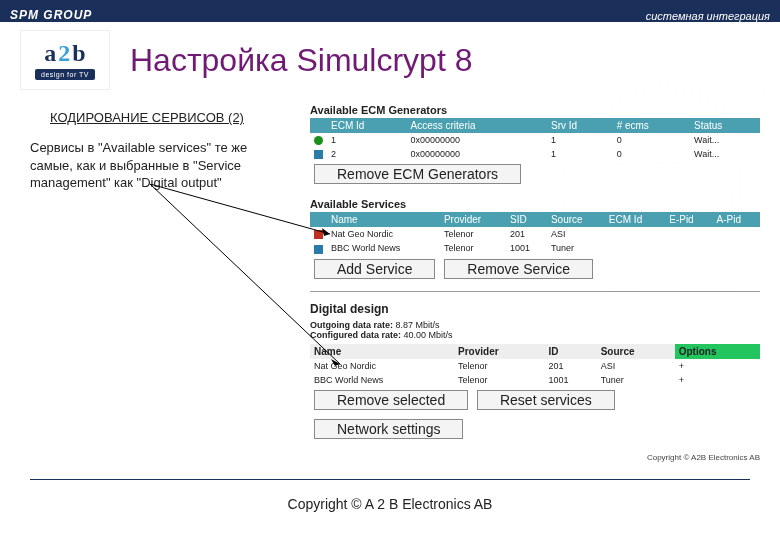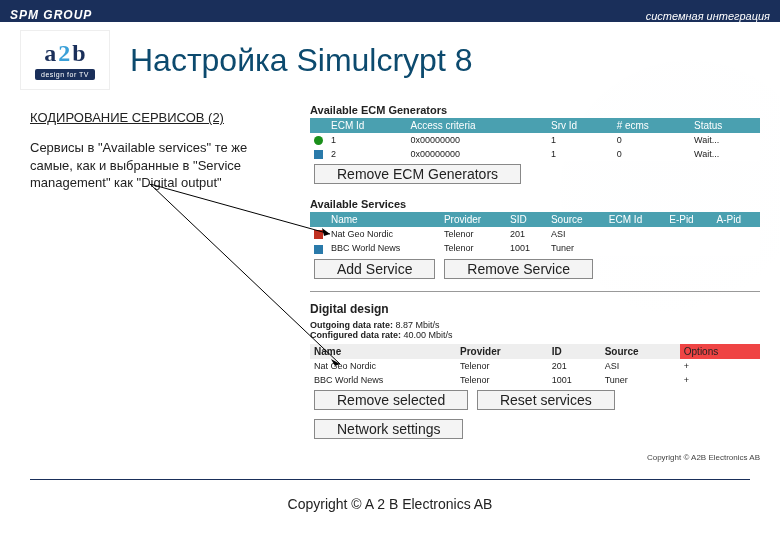--- a/index.html
+++ b/index.html
@@ -4,24 +4,24 @@
 <style>
   * { box-sizing: border-box; margin: 0; padding: 0; }
   body { width: 780px; height: 540px; font-family: Arial, sans-serif; background: #fff; position: relative; overflow: hidden; }
   .topbar { width: 100%; height: 22px; background: #1a2f5a; display: flex; justify-content: space-between; align-items: flex-end; padding: 0 10px; color: #fff; font-size: 11px; font-style: italic; }
   .topbar .left { font-weight: bold; font-style: italic; font-size: 12px; letter-spacing: 1px; }
   .header-row { display: flex; align-items: center; padding: 8px 20px 4px 20px; }
   .logo { width: 90px; height: 60px; background: #fff; border: 1px solid #eee; display: flex; flex-direction: column; align-items: center; justify-content: center; margin-right: 20px; }
   .logo .a2b { font-family: Georgia, serif; font-size: 24px; font-weight: bold; color: #1a2f5a; display:flex; align-items:center; gap:2px;}
   .logo .a2b .two { color: #3aa0d8; }
   .logo .tag { background: #1a2f5a; color: #fff; font-size: 7px; padding: 2px 6px; border-radius: 2px; margin-top: 2px; letter-spacing: 0.5px;}
-  .title { font-family: Verdana, Arial, sans-serif; font-size: 32px; color: #0c4a6e; }
+  .title { font-family: Verdana, Arial, sans-serif; font-size: 32px; color: #701a75; }
   .content { display: flex; padding: 10px 20px 0 30px; gap: 20px; position: relative; }
   .left-col { width: 260px; font-size: 13px; color: #222; padding-top: 6px;}
-  .left-col .subtitle { text-decoration: underline; margin-bottom: 14px; }
+  .left-col .subtitle { text-decoration: underline; margin-bottom: 14px; margin-left: 20px; }
   .left-col .body { line-height: 1.35; }
   .right-col { flex: 1; font-size: 10px; color: #222; position: relative; }
   .panel-title { font-weight: bold; font-size: 11px; margin-bottom: 2px; }
   table { width: 100%; border-collapse: collapse; font-size: 9px; }
   .ecm-head td, .serv-head td, .out-head td { background: #4aa0b0; color: #fff; padding: 2px 4px; font-size: 10px; }
   .ecm-body td, .serv-body td, .out-body td { padding: 2px 4px; background: #fff; }
   .btn { display: inline-block; border: 1px solid #888; background: #f4f4f4; padding: 1px 22px; font-size: 14px; margin: 3px 2px 6px 4px; }
   .divider { border-top: 1px solid #999; margin: 6px 0; }
   .section-gap { height: 8px; }
   .digital-title { font-weight: bold; font-size: 12px; margin-top: 10px; }
@@ -144,21 +144,21 @@
       <b>Configured data rate:</b>
       <span>40.00 Mbit/s</span>
     </div>
     <table>
       <tbody>
           <tr class="out-head" style="background:#eee;">
         <td style="background:#eee;color:#222;font-weight:bold">Name</td>
         <td style="background:#eee;color:#222;font-weight:bold">Provider</td>
         <td style="background:#eee;color:#222;font-weight:bold">ID</td>
         <td style="background:#eee;color:#222;font-weight:bold">Source</td>
-        <td style="background:#ef4444;color:#222;font-weight:normal">Options</td>
+        <td style="background:#22c55e;color:#222;font-weight:bold">Options</td>
       </tr>
       <tr class="out-body">
         <td>Nat Geo Nordic</td>
         <td>Telenor</td>
         <td>201</td>
         <td>ASI</td>
         <td>+</td>
       </tr>
       <tr class="out-body">
         <td>BBC World News</td>

